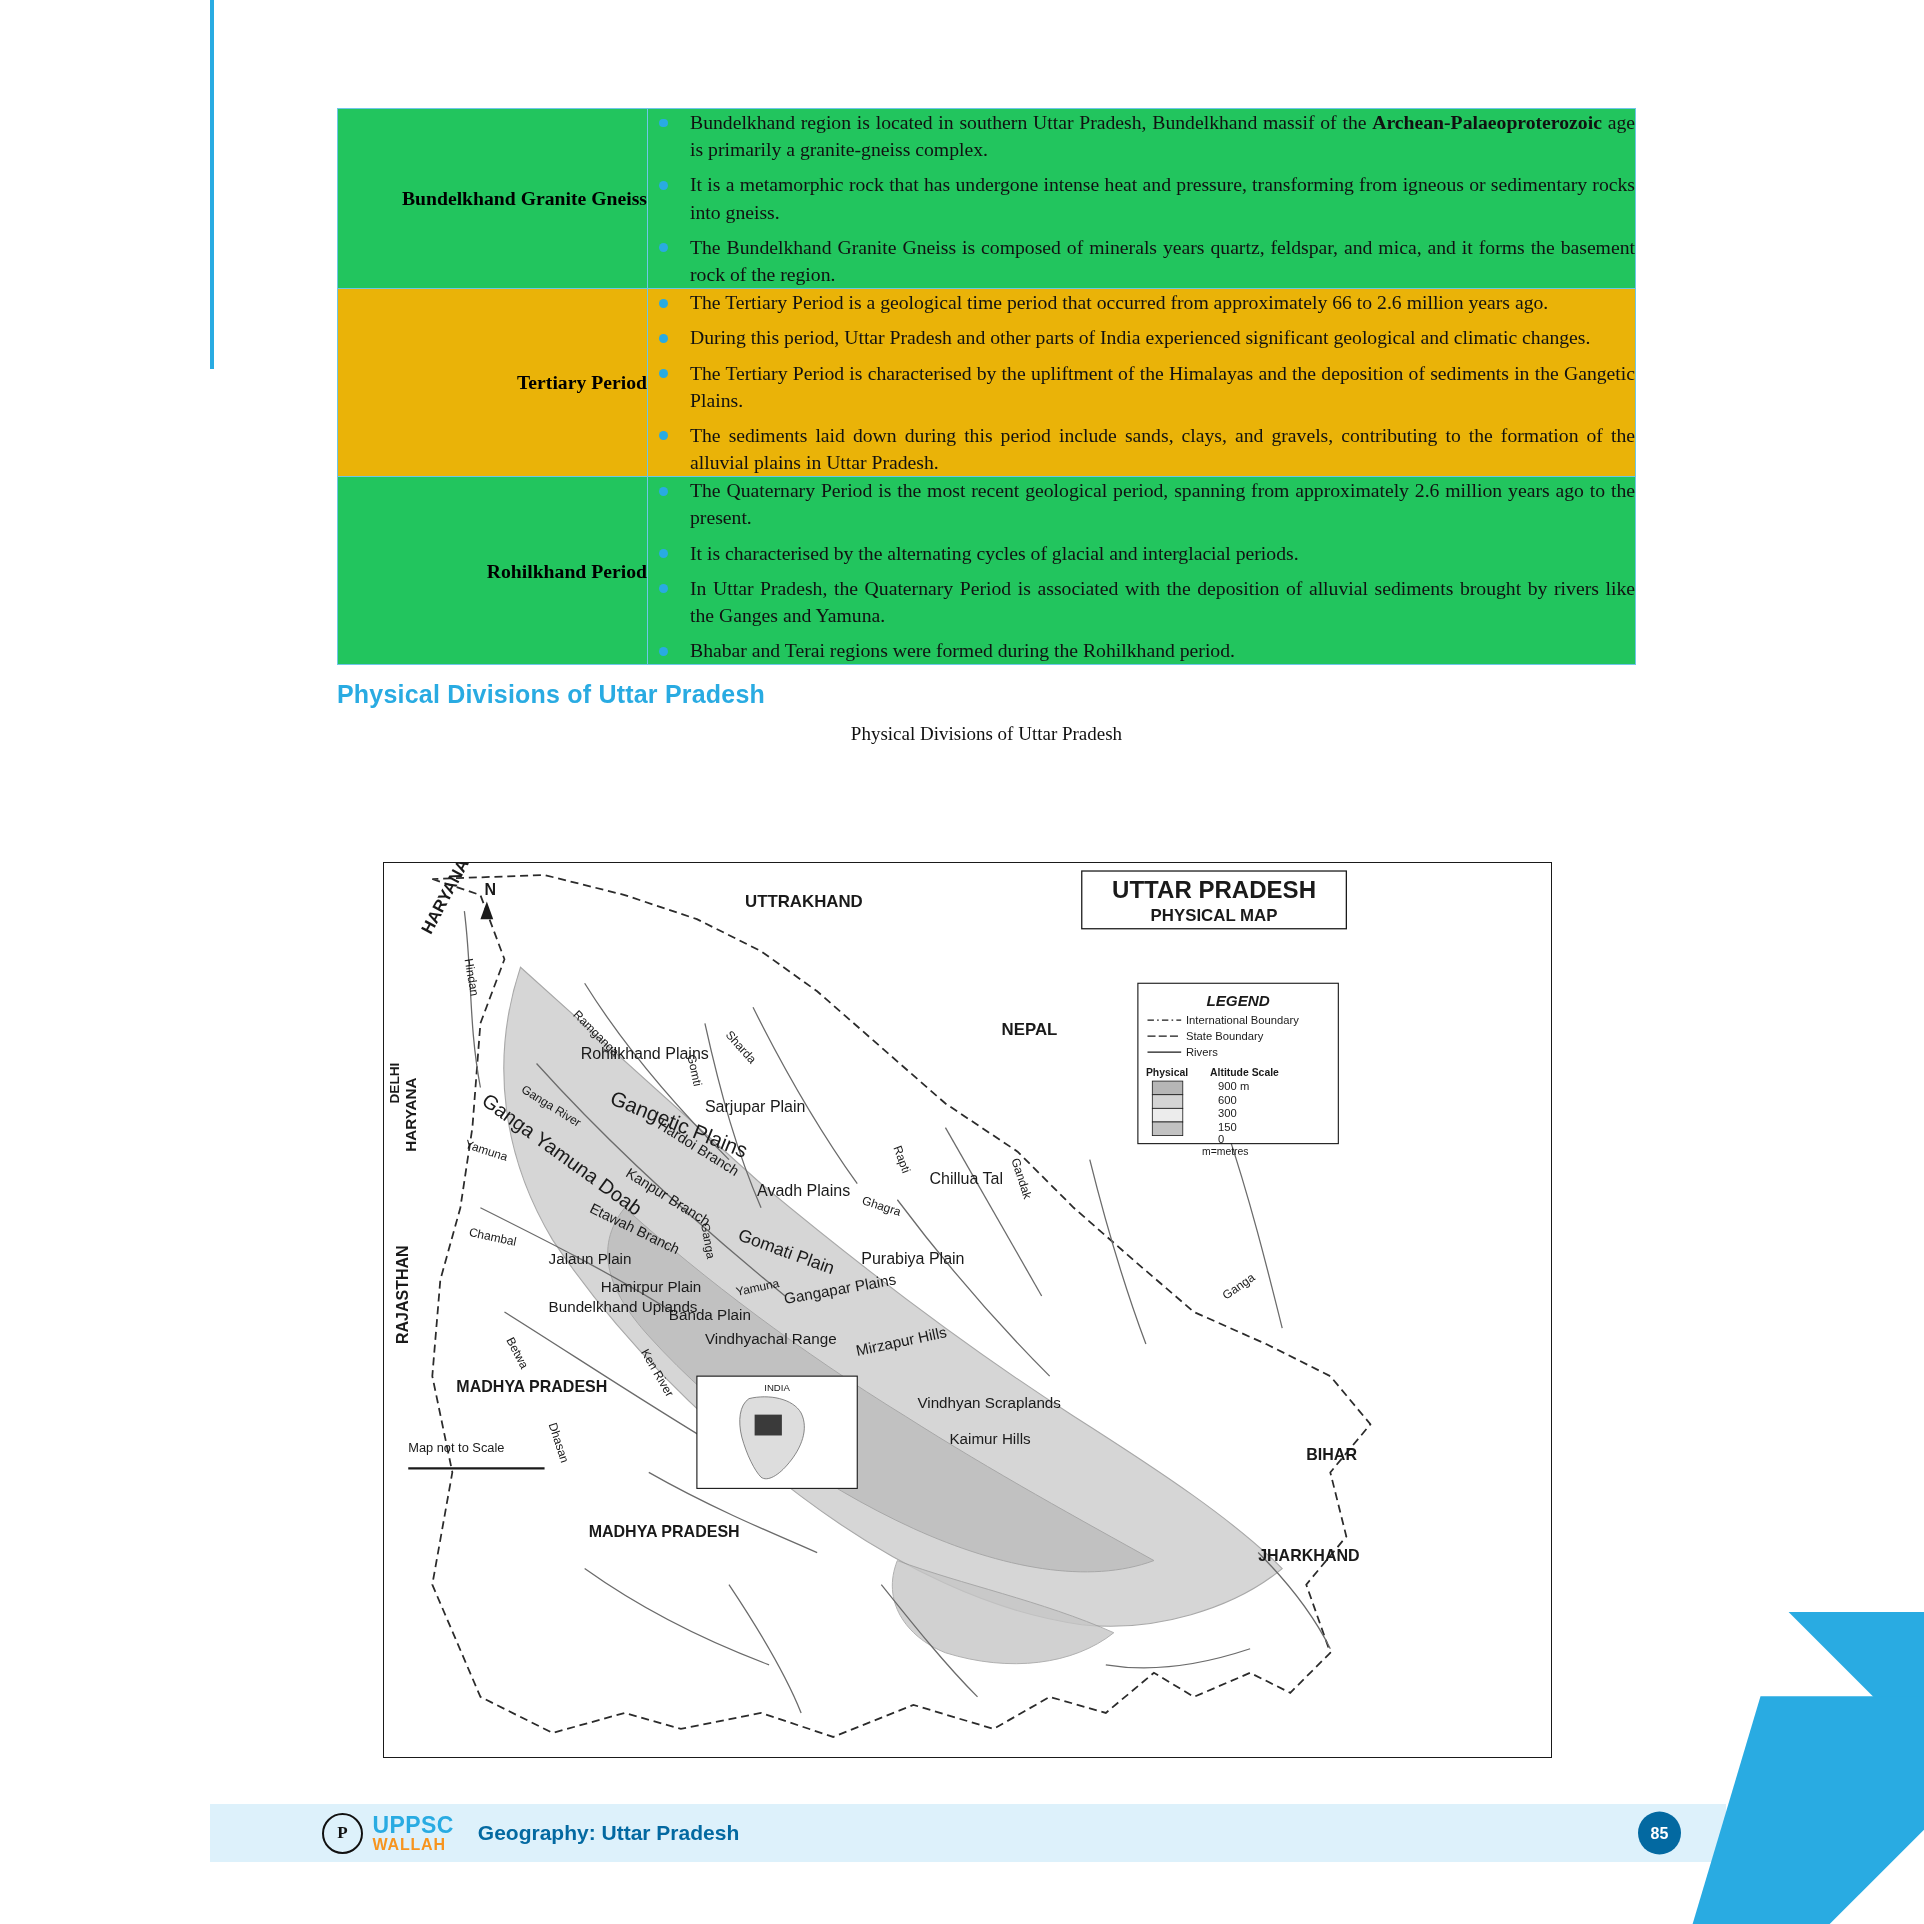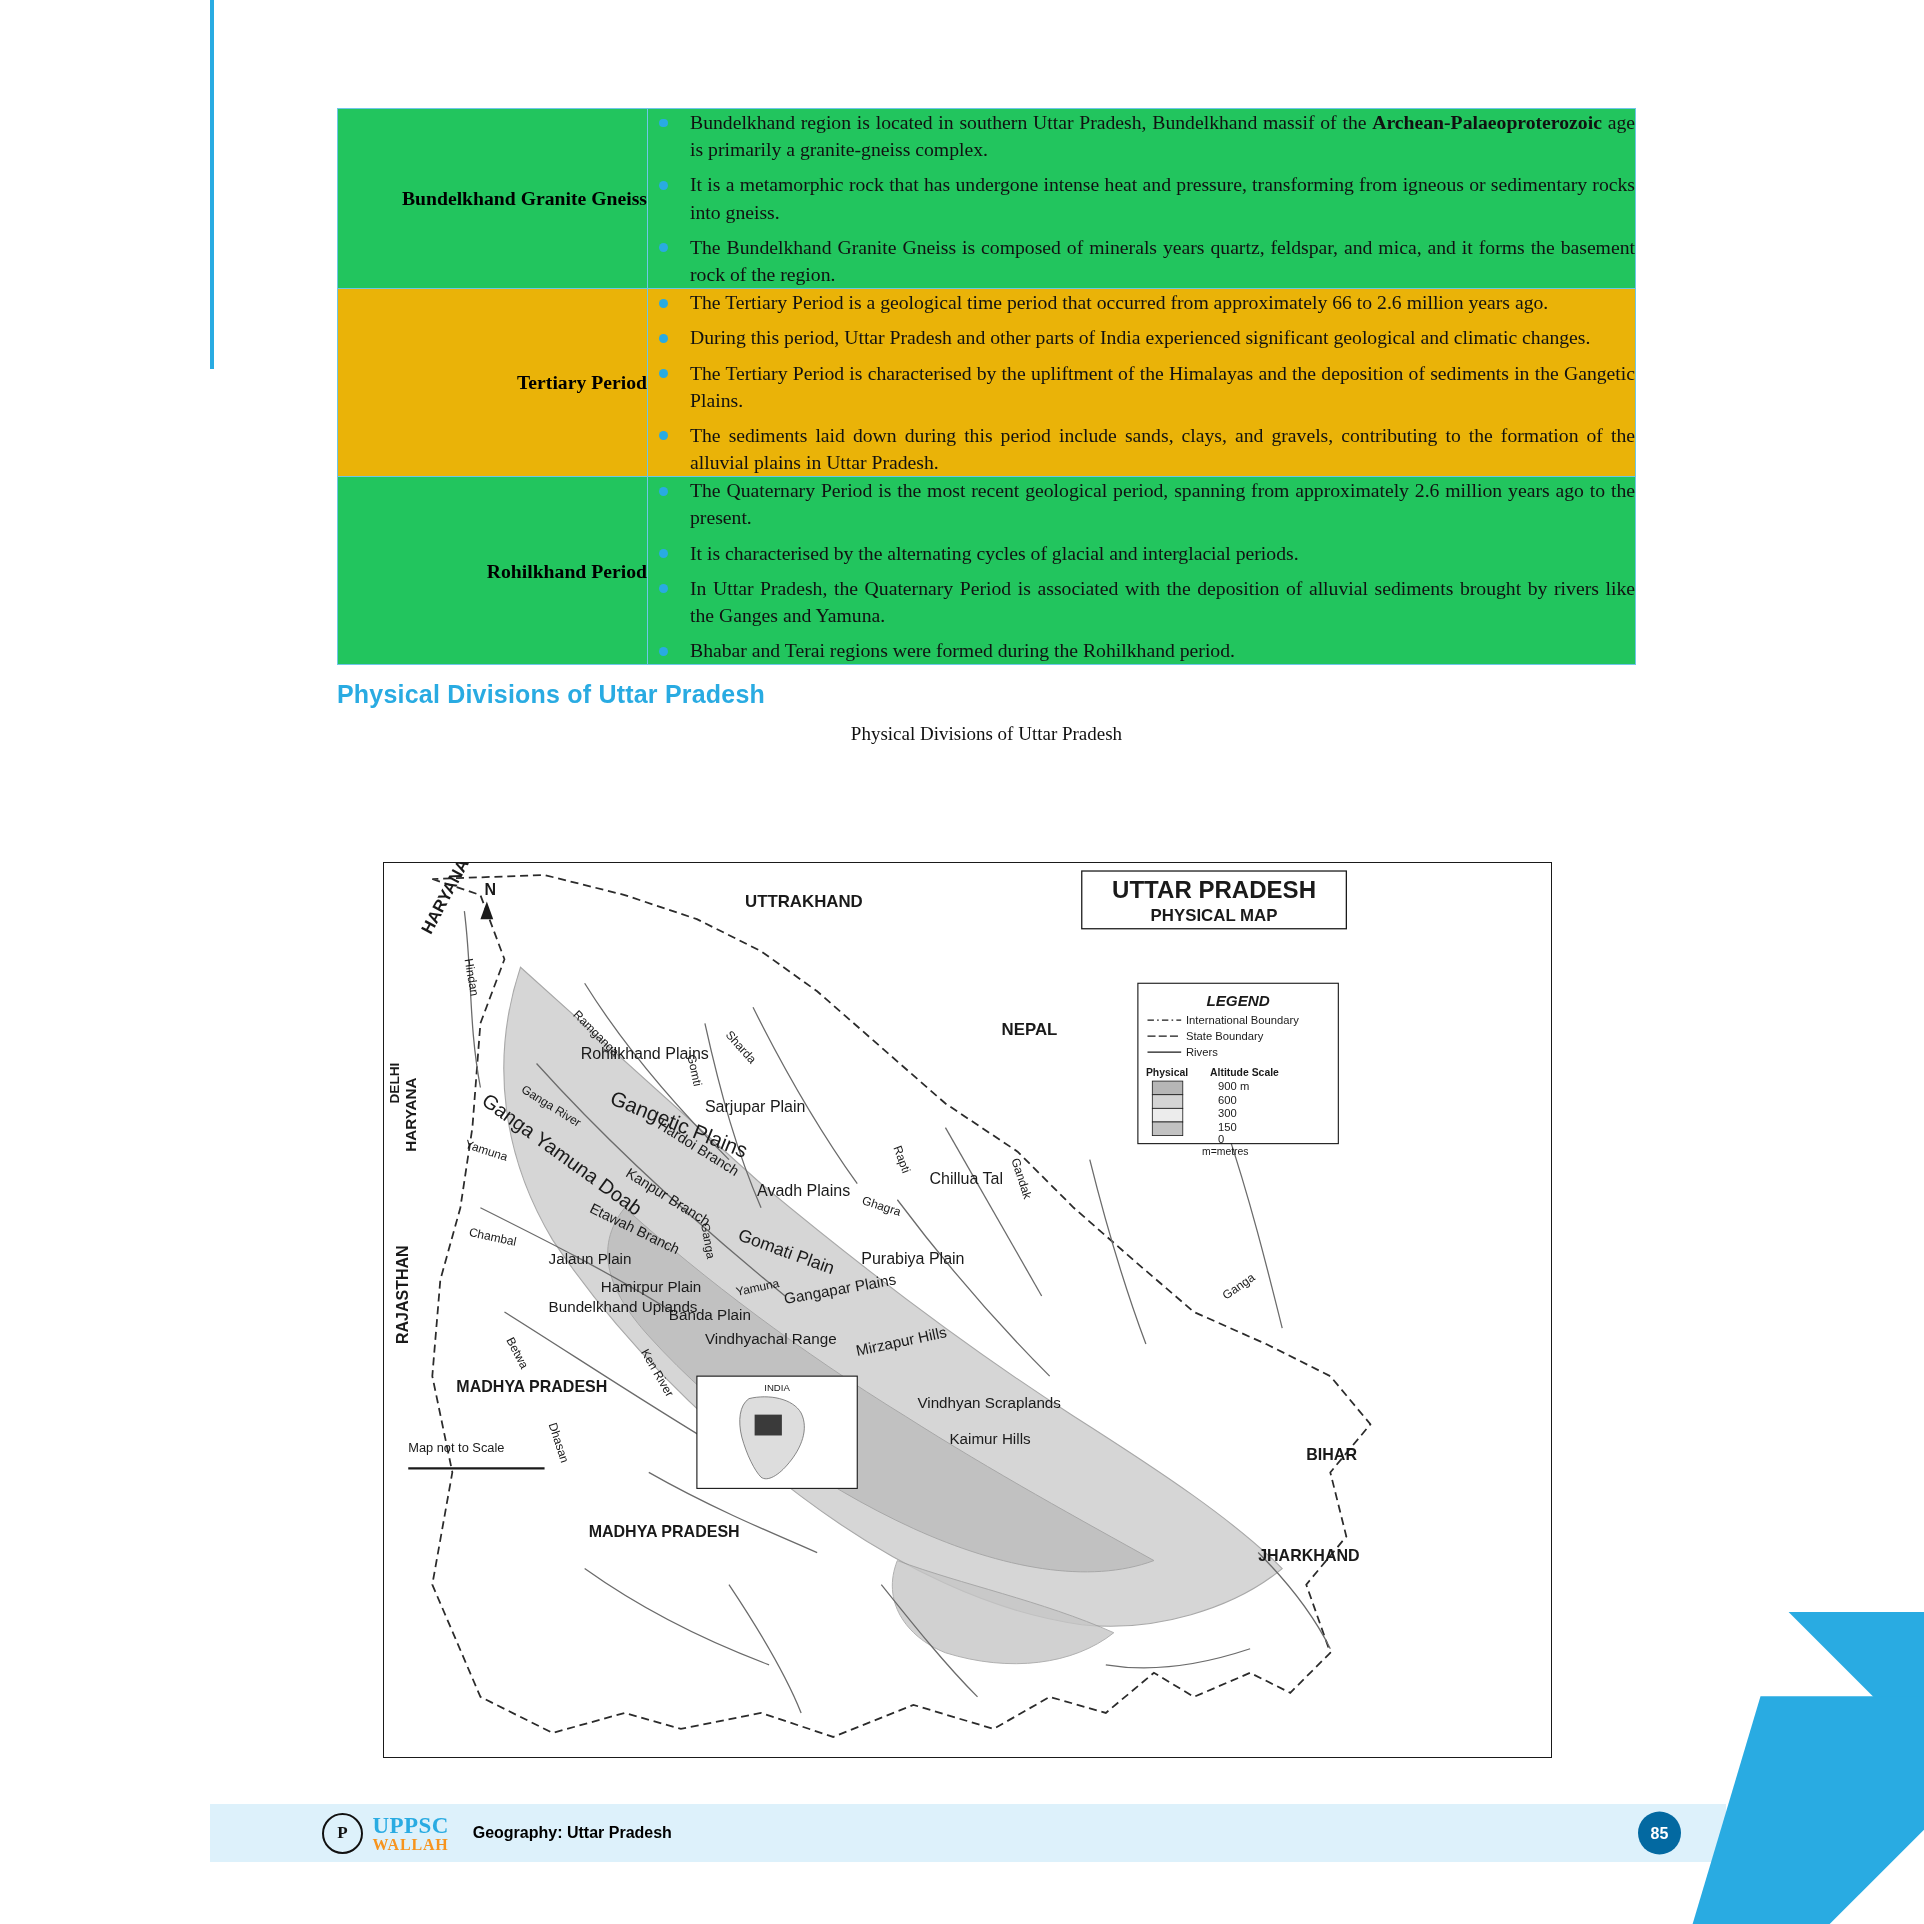--- a/index.html
+++ b/index.html
@@ -148,42 +148,42 @@
     display: flex;
     align-items: center;
     justify-content: center;
     font-family: "Liberation Serif", serif;
     font-size: 17px;
     font-weight: bold;
     color: #111;
     margin-right: 9.6px;
   }
   .pw-text {
-    font-family: Liberation Serif, serif;
+    font-family: Liberation Sans, sans-serif;
     line-height: 1.0;
   }
   .pw-text .uppsc {
     font-size: 23px;
     font-weight: bold;
     color: #29abe2;
     letter-spacing: 0.4px;
     display: block;
   }
   .pw-text .wallah {
     font-size: 16px;
     font-weight: bold;
     color: #f7941e;
     letter-spacing: 0.8px;
     display: block;
   }
   .footer-title {
     font-family: "Liberation Sans", sans-serif;
-    font-size: 16px;
-    font-weight: bold;
-    color: #000000;
+    font-size: 21px;
+    font-weight: bold;
+    color: #0369a1;
     margin-left: 24px;
   }
   .page-badge {
     position: absolute;
     right: 45px;
     top: 50%;
     transform: translateY(-50%);
     width: 43px;
     height: 43px;
     border-radius: 50%;

